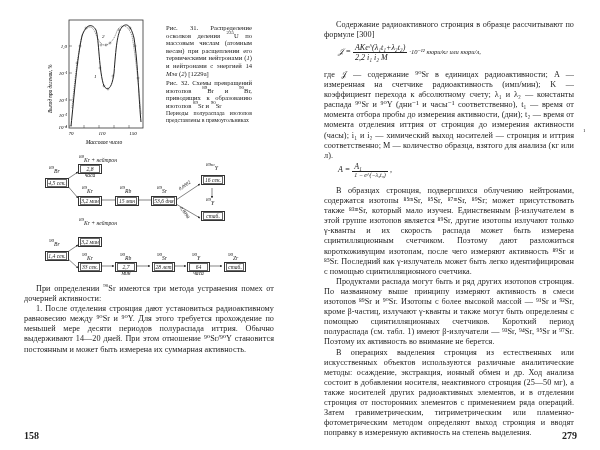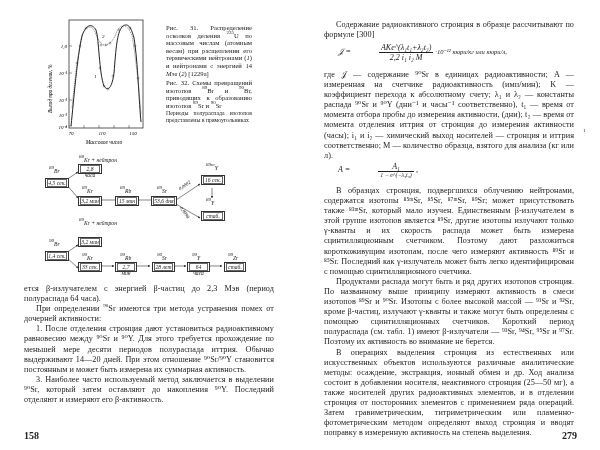--- a/index.html
+++ b/index.html
@@ -8,21 +8,21 @@
   #left-page{left:0;width:300px;}
   #right-page{left:300px;width:300px;}
   .txt{position:absolute;font-size:8.2px;line-height:10.1px;text-align:justify;letter-spacing:0.05px;}
   .txt p{margin:0;}
   .indent{text-indent:12px;}
   .caption{position:absolute;font-size:6.6px;line-height:7.6px;text-align:justify;}
   .caption.small{font-size:5.8px;line-height:6.6px;}
   .pnum{position:absolute;font-size:10px;font-weight:bold;}
   sup{font-size:5px;line-height:0;vertical-align:4px;}
   .formula{position:absolute;font-size:8px;font-style:italic;}
-  .frac{display:inline-block;vertical-align:middle;text-align:center;margin-left:26px;}
+  .frac{display:inline-block;vertical-align:middle;text-align:left;}
   .frac .num{display:block;border-bottom:0.8px solid #222;padding:0 2px;}
   .frac .den{display:block;padding:0 2px;}
   .box{position:absolute;border:1px solid #333;font-size:5.6px;font-style:italic;text-align:center;line-height:8px;height:8px;padding:0 1px;background:#fff;}
   .box .inner{border:0.6px solid #666;display:block;height:6px;line-height:6px;margin:0;}
   .iso{position:absolute;font-size:5.6px;font-style:italic;white-space:nowrap;}
   .marker{position:absolute;font-size:7px;}
 </style>
 </head>
 <body>
 
@@ -182,24 +182,22 @@
   <div class="box" style="left:187px;top:262px;width:19px;">
       <span class="inner">64 часа</span>
     </div>
 
   <span class="iso" style="left:228px;top:255px;"><sup>90</sup><span>Zr</span></span>
   <div class="box" style="left:224px;top:262px;width:18px;">
       <span class="inner">стаб.</span>
     </div>
 
   <div class="txt" style="left:24px;top:284px;width:250px;">
-    <p>ется β-излучателем с энергией β-частиц до 2,3 Мэв (период полураспада 64 часа).</p>
     <p class="indent"><span>При определении </span><sup>90</sup><span>Sr имеются три метода устранения помех от дочерней активности:</span></p>
     <p class="indent">1. После отделения стронция дают установиться радиоактивному равновесию между ⁹⁰Sr и ⁹⁰Y. Для этого требуется прохождение по меньшей мере десяти периодов полураспада иттрия. Обычно выдерживают 14—20 дней. При этом отношение ⁹⁰Sr/⁹⁰Y становится постоянным и может быть измерена их суммарная активность.</p>
-    <p class="indent">3. Наиболее часто используемый метод заключается в выделении ⁹⁰Sr, который затем оставляют до накопления ⁹⁰Y. Последний отделяют и измеряют его β-активность.</p>
   </div>
 
   <div class="pnum" style="left:24px;top:430px;">158</div>
 </div>
 
 <div class="page" id="right-page">
   <div class="txt" style="left:24px;top:20px;width:250px;">
     <p class="indent">Содержание радиоактивного стронция в образце рассчитывают по формуле [300]</p>
   </div>
 

